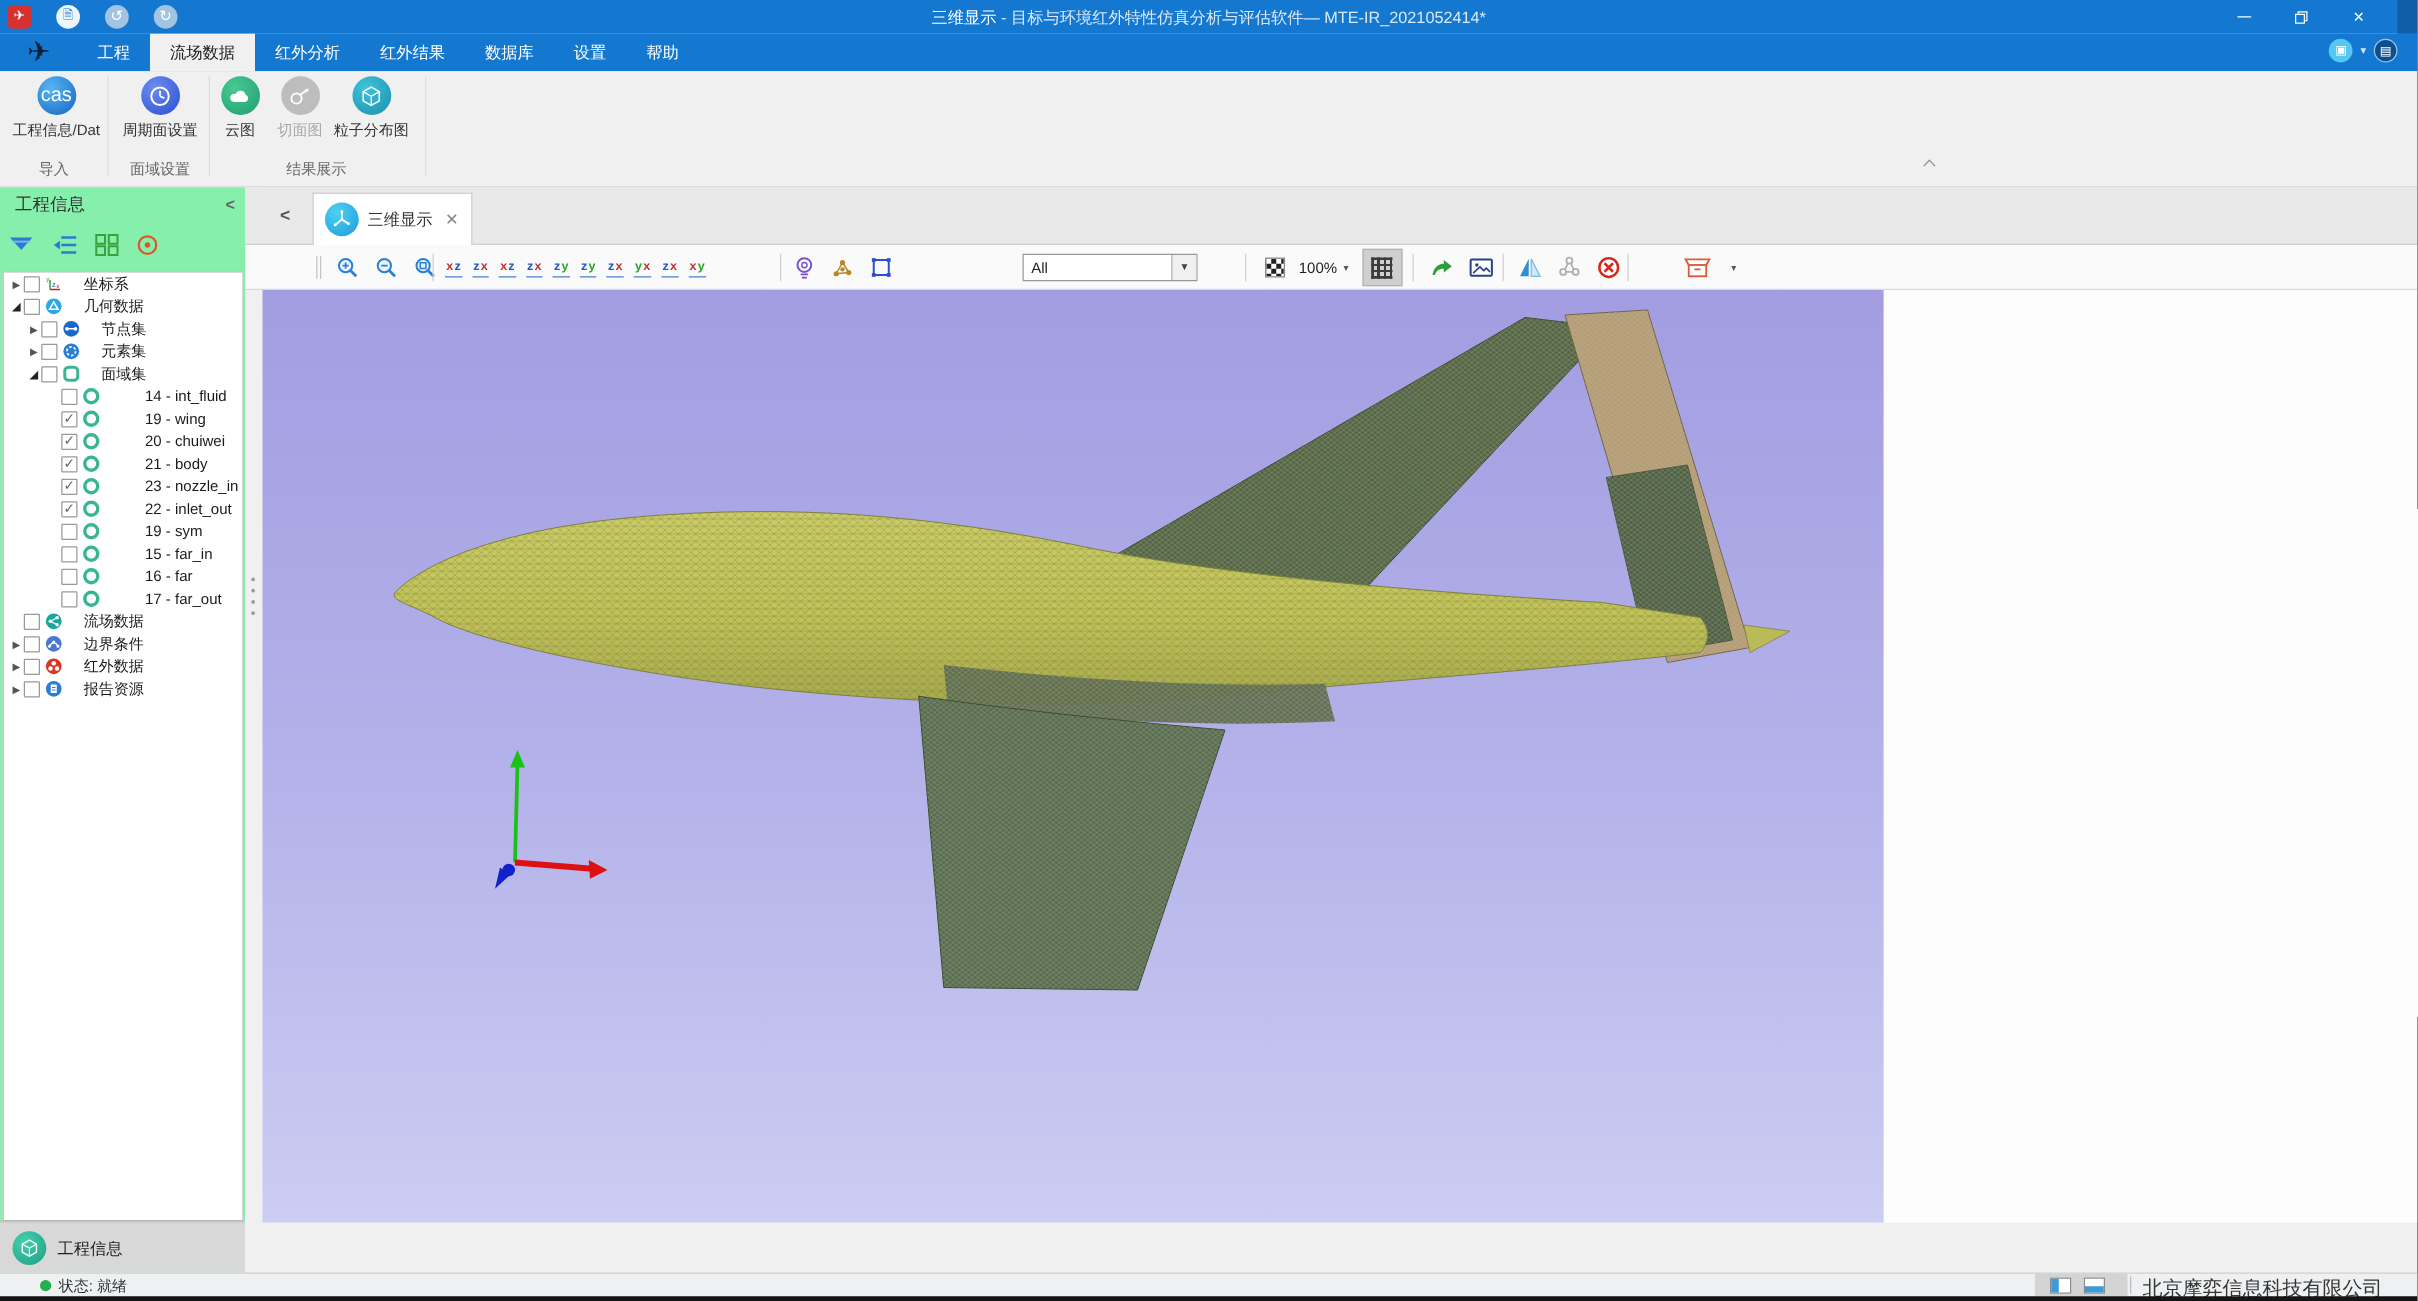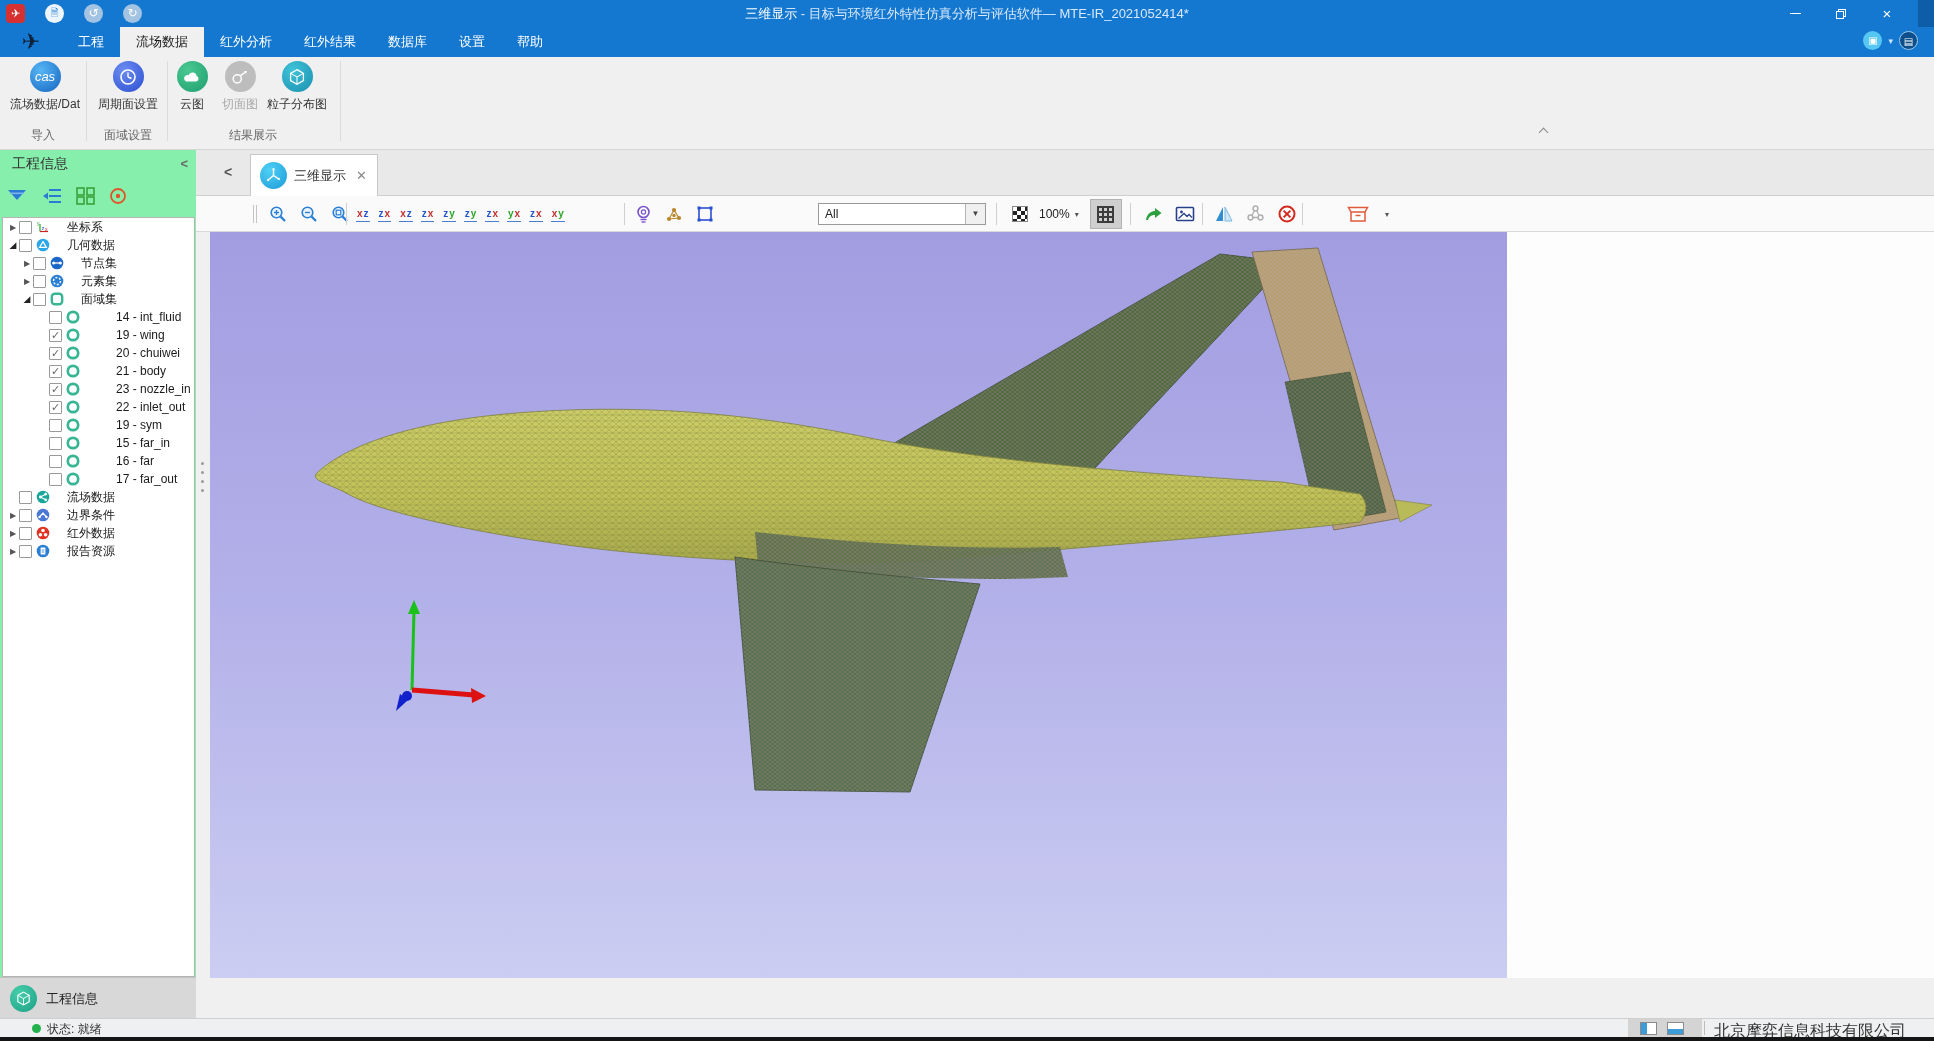--- a/index.html
+++ b/index.html
@@ -32,21 +32,21 @@
   .menu-right { position:absolute; right:16px; top:4px; display:flex; align-items:center; gap:6px; }
   .mr-circle { width:19px; height:19px; border-radius:50%; background:#55c7f2; color:#fff; font-size:10px; text-align:center; line-height:19px; }
   .mr-circle.help { background:#0d4f8c; border:1px solid #9cc7ec; }
   .mr-caret { color:#cfe6fa; font-size:9px; }
 
   
   .ribbon { position:absolute; left:0; top:57px; width:1934px; height:93px; background:#f0f0f0; border-bottom:1px solid #d5d5d5; }
   .rsep { position:absolute; top:4px; height:80px; border-left:1px solid #dcdcdc; }
   .rbtn { position:absolute; top:2px; text-align:center; }
   .rcircle { width:31px; height:31px; border-radius:50%; margin:2px auto 0; display:flex; align-items:center; justify-content:center; color:#fff; }
-  .rc-cas { background:radial-gradient(circle at 35% 30%, #56b6f5, #1565c0); font-style:italic; font-size:13px; }
+  .rc-cas { background:radial-gradient(circle at 35% 30%, #56b6f5, #1565c0); font-size:16px; }
   .rc-clock { background:radial-gradient(circle at 35% 30%, #6d8cf2, #2a4fd0); }
   .rc-cloud { background:radial-gradient(circle at 35% 30%, #49c891, #1f9f70); }
   .rc-slice { background:#bdbdbd; }
   .rc-particle { background:radial-gradient(circle at 35% 30%, #3fc3d8, #1b8fb0); }
   .rlabel { margin-top:4px; font-size:12px; color:#333; white-space:nowrap; }
   .rlabel.disabled { color:#a8a8a8; }
   .rgroup { position:absolute; top:70px; font-size:12px; color:#666; text-align:center; }
   .ribbon-collapse { position:absolute; left:1540px; top:72px; width:12px; height:8px; }
   .ribbon-collapse i { display:block; width:7px; height:7px; border-top:1.5px solid #888; border-right:1.5px solid #888; transform:rotate(-45deg); }
 
@@ -83,21 +83,21 @@
   .tab-label { margin-left:7px; font-size:13px; color:#333; }
   .tab-close { margin-left:10px; color:#888; font-size:13px; }
 
   .vtoolbar { position:absolute; left:196px; top:196px; right:0; height:36px; background:#fafafa; border-bottom:1px solid #d9d9d9; }
   .tbg { position:absolute; top:0; height:36px; display:flex; align-items:center; gap:11px; }
   .tsep { position:absolute; top:7px; height:22px; border-left:1px solid #d0d0d0; }
   .grip { display:inline-block; width:4px; height:18px; border-left:1px solid #c4c4c4; border-right:1px solid #c4c4c4; }
   .tibtn { display:inline-flex; align-items:center; justify-content:center; }
   .view-btn { display:inline-flex; align-items:flex-end; font-size:10px; font-weight:bold; line-height:10px; padding:2px 1px; border-bottom:1px solid #4a7fd0; gap:1px; }
   .view-btn i { font-style:normal; }
-  .combo { position:absolute; left:622px; top:7px; width:168px; height:22px; background:#fff; border:1px solid #9a9a9a; display:flex; align-items:center; }
+  .combo { position:absolute; left:622px; top:7px; width:140px; height:22px; background:#fff; border:1px solid #9a9a9a; display:flex; align-items:center; }
   .combo .cval { flex:1; padding-left:6px; font-size:12px; color:#222; }
   .combo .carrow { width:20px; height:20px; background:#f0f0f0; border-left:1px solid #b5b5b5; text-align:center; line-height:20px; font-size:8px; color:#444; }
   .checker { width:16px; height:16px; border:1px solid #888; background:repeating-conic-gradient(#222 0% 25%, #fff 25% 50%); background-size:8px 8px; }
   .zoomtxt { font-size:12px; color:#222; }
   .tcaret { font-size:8px; color:#555; margin-left:3px; }
   .gridbtn { width:32px; height:30px; background:#cfcfcf; border:1px solid #b2b2b2; display:flex; align-items:center; justify-content:center; }
   .gridglyph { width:17px; height:17px; background-image:repeating-linear-gradient(#3c3c3c 0 2px, transparent 2px 5px), repeating-linear-gradient(90deg,#3c3c3c 0 2px, transparent 2px 5px); }
 
   
   .viewport { position:absolute; left:210px; top:232px; width:1297px; height:746px; background:linear-gradient(#a29de1, #b3b1e9 50%, #cbcdf2); }
@@ -159,21 +159,21 @@
     <div class="menu-right">
       <span class="mr-circle">▣</span>
       <span class="mr-caret">▾</span>
       <span class="mr-circle help">▤</span>
     </div>
   </div>
 
   <div class="ribbon">
     <div class="rbtn" style="left:8px;width:74px">
       <div class="rcircle rc-cas">cas</div>
-      <div class="rlabel">流场数据/Dat</div>
+      <div class="rlabel">工程信息/Dat</div>
     </div>
     <div class="rbtn" style="left:91px;width:74px">
       <div class="rcircle rc-clock">
         <svg width="20" height="20" viewBox="0 0 20 20">
             <circle cx="10" cy="10" r="7" fill="none" stroke="#fff" stroke-width="1.6"></circle>
             <line x1="10" y1="10" x2="10" y2="5.5" stroke="#fff" stroke-width="1.4"></line>
             <line x1="10" y1="10" x2="13.5" y2="11.5" stroke="#fff" stroke-width="1.4"></line>
           </svg>
       </div>
       <div class="rlabel">周期面设置</div>

